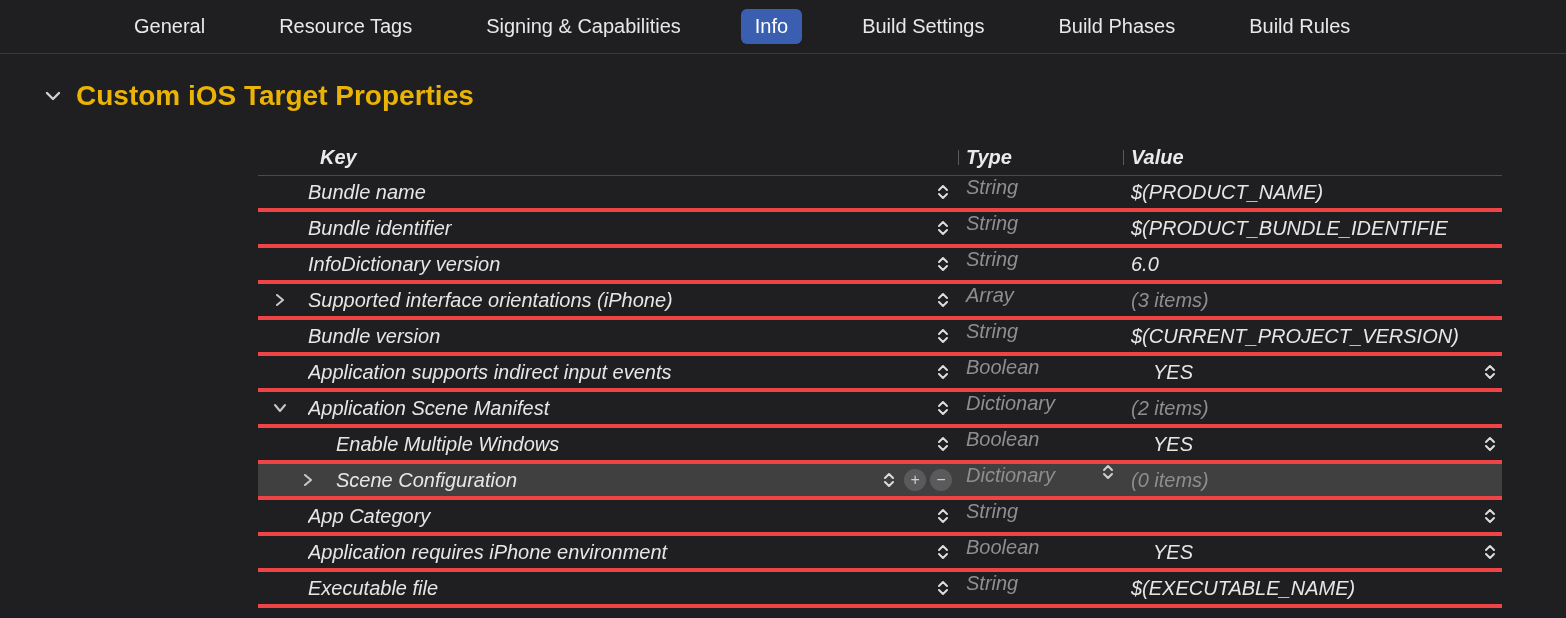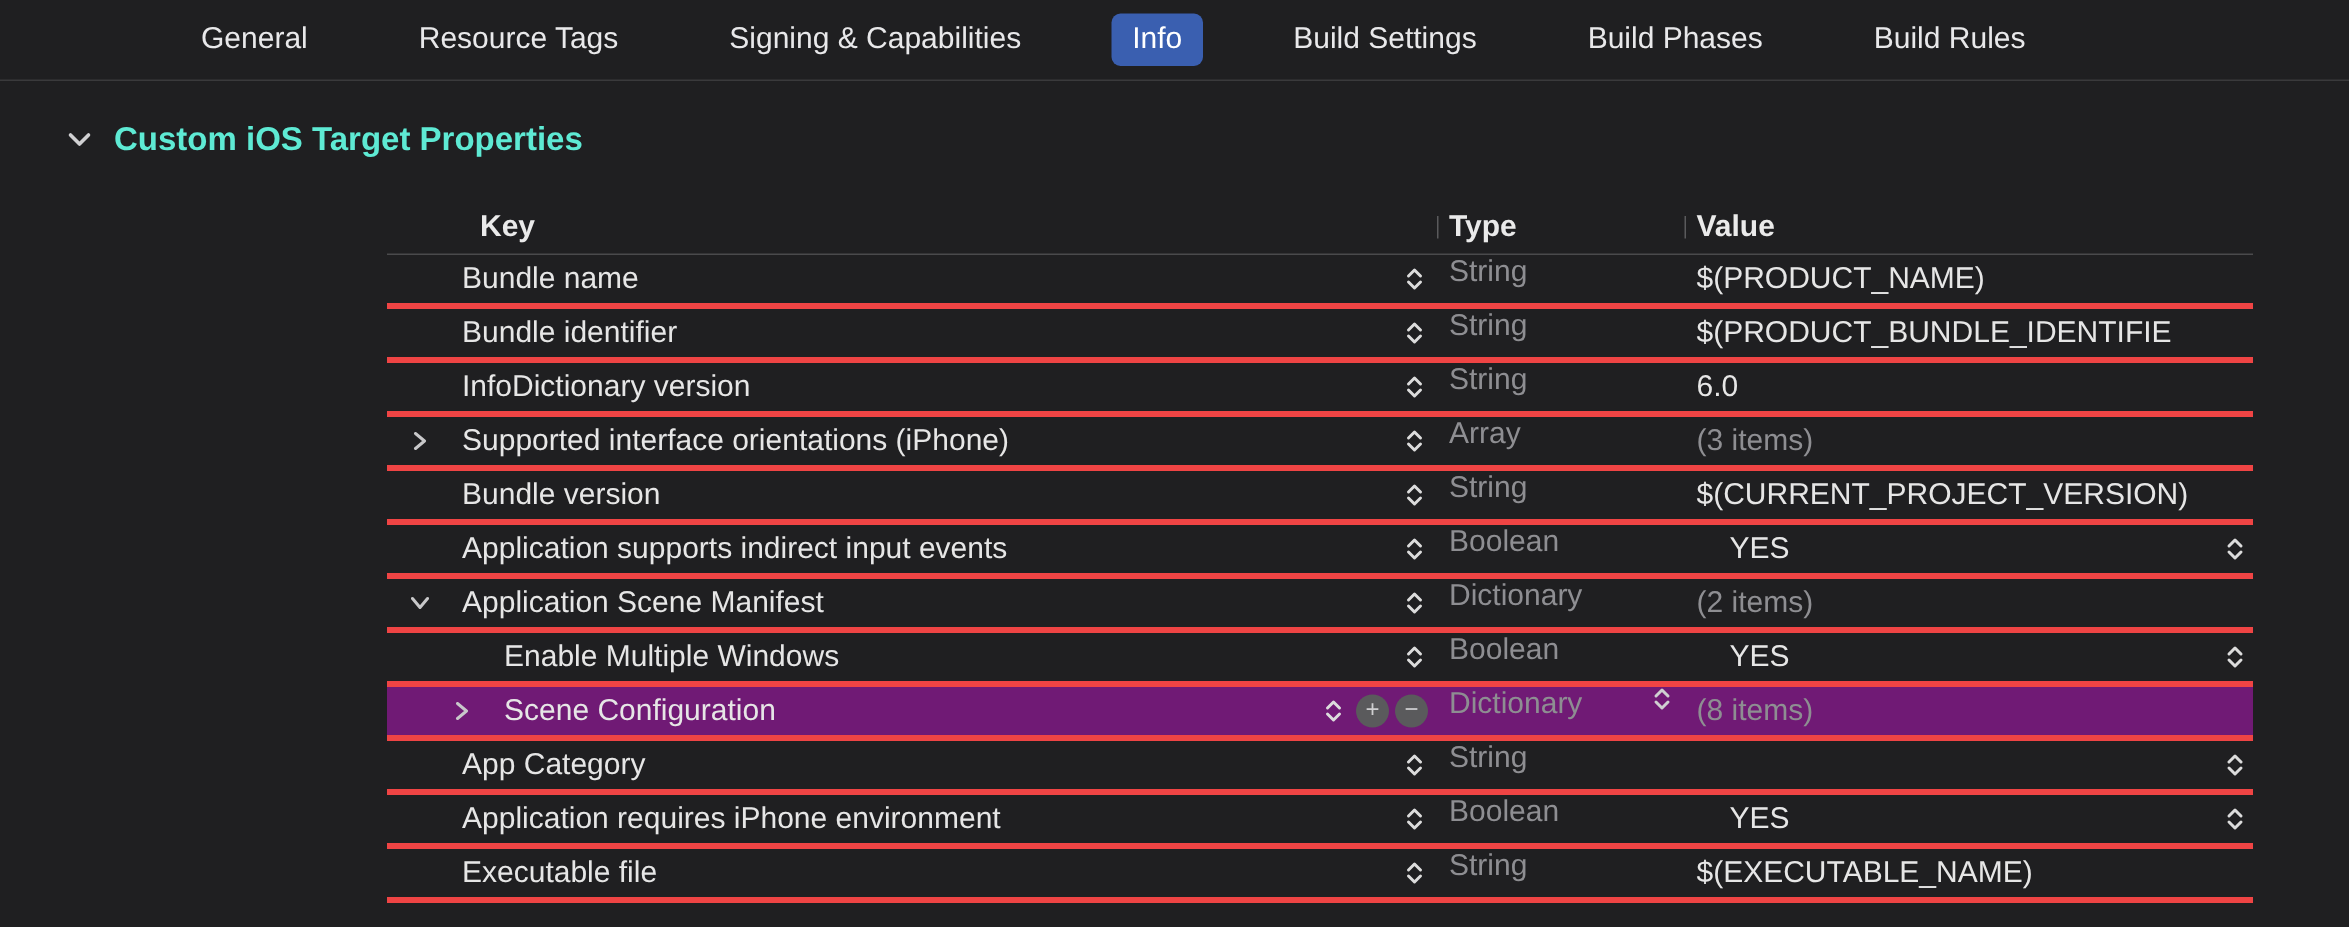--- a/index.html
+++ b/index.html
@@ -34,58 +34,59 @@
     background: #3a5fb0;
     color: #ffffff;
   }
   
   .section-header {
     display: flex;
     align-items: center;
     gap: 14px;
     padding: 26px 0 0 44px;
     font-weight: 600;
-    font-size: 22px;
-    color: #5eead4;
+    font-size: 28px;
+    color: #eab308;
   }
   .chev {
     width: 18px; height: 18px;
     display: inline-flex;
     align-items: center; justify-content: center;
   }
   .chev svg { display:block; }
   
   .table {
     margin: 28px 0 0 258px;
     width: 1244px;
   }
   .thead, .row {
     display: grid;
     grid-template-columns: 700px 165px 380px;
     align-items: center;
     height: 36px;
+    font-style: italic;
   }
   .thead {
     border-bottom: 1px solid #4a4a4c;
     font-weight: 600;
     color: #eaeaea;
   }
   .thead .th { padding-left: 8px; position: relative; }
   .thead .th + .th::before {
     content: "";
     position: absolute;
     left: 0; top: 4px; bottom: 4px;
     width: 1px;
     background: #5a5a5c;
   }
   .th-key { padding-left: 62px !important; }
   .row {
     border-bottom: 4px solid #ef4444;
   }
-  .row.selected { background: #701a75; }
+  .row.selected { background: #404040; }
   
   .keycell {
     display: flex;
     align-items: center;
     height: 100%;
     position: relative;
   }
   .indent0 { padding-left: 50px; }
   .indent1 { padding-left: 78px; }
   .keytext {
@@ -373,21 +374,21 @@
         <div class="typecell">
           <span class="typetext">Dictionary</span>
           <span class="type-stepper ud">
             <svg width="12" height="16" viewBox="0 0 12 16">
               <path d="M2 6 L6 2 L10 6" fill="none" stroke="currentColor" stroke-width="2" stroke-linecap="round" stroke-linejoin="round"></path>
               <path d="M2 10 L6 14 L10 10" fill="none" stroke="currentColor" stroke-width="2" stroke-linecap="round" stroke-linejoin="round"></path>
             </svg>
           </span>
         </div>
         <div class="valcell dim">
-          <span class="valtext">(8 items)</span>
+          <span class="valtext">(0 items)</span>
         </div>
       </div>
       <div class="row">
         <div class="keycell indent0">
           <span class="keytext">App Category</span>
           <span class="key-stepper ud">
             <svg width="12" height="16" viewBox="0 0 12 16">
               <path d="M2 6 L6 2 L10 6" fill="none" stroke="currentColor" stroke-width="2" stroke-linecap="round" stroke-linejoin="round"></path>
               <path d="M2 10 L6 14 L10 10" fill="none" stroke="currentColor" stroke-width="2" stroke-linecap="round" stroke-linejoin="round"></path>
             </svg>

